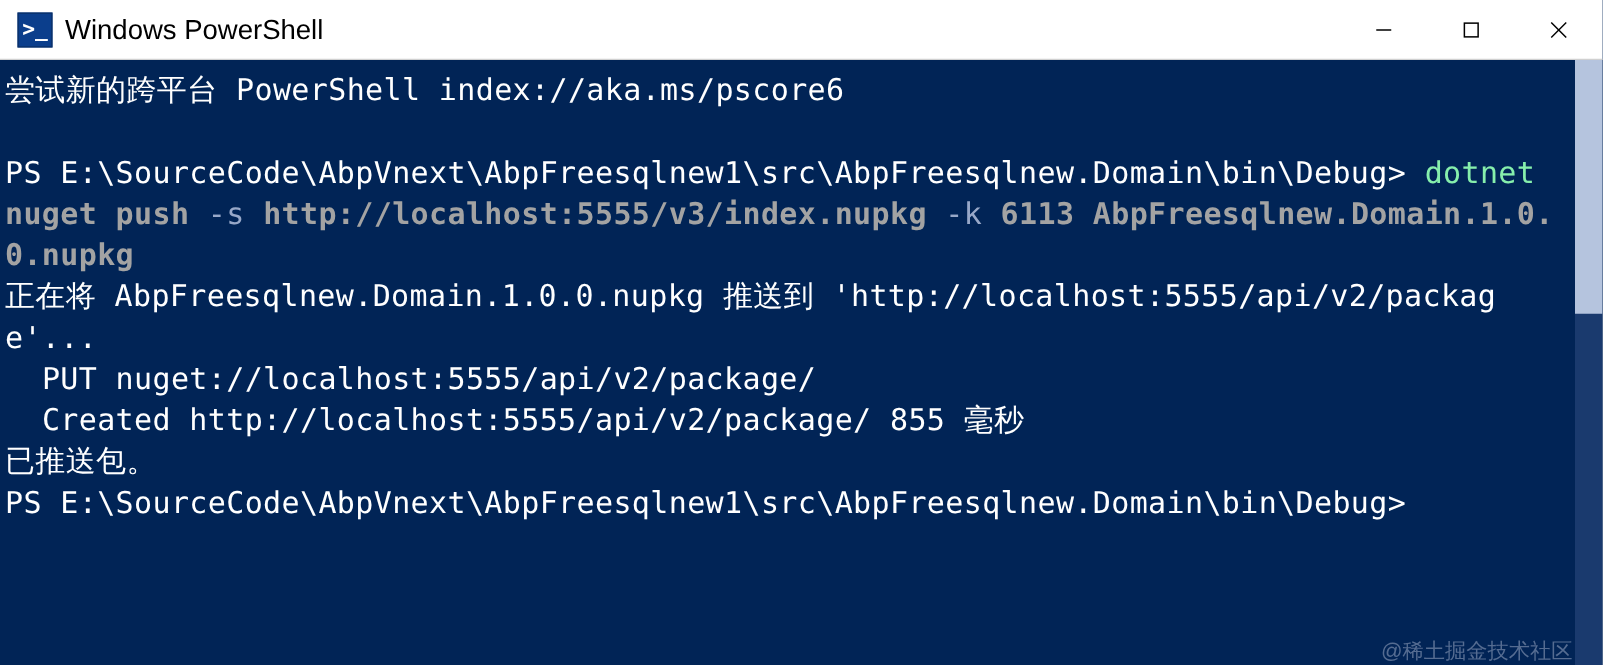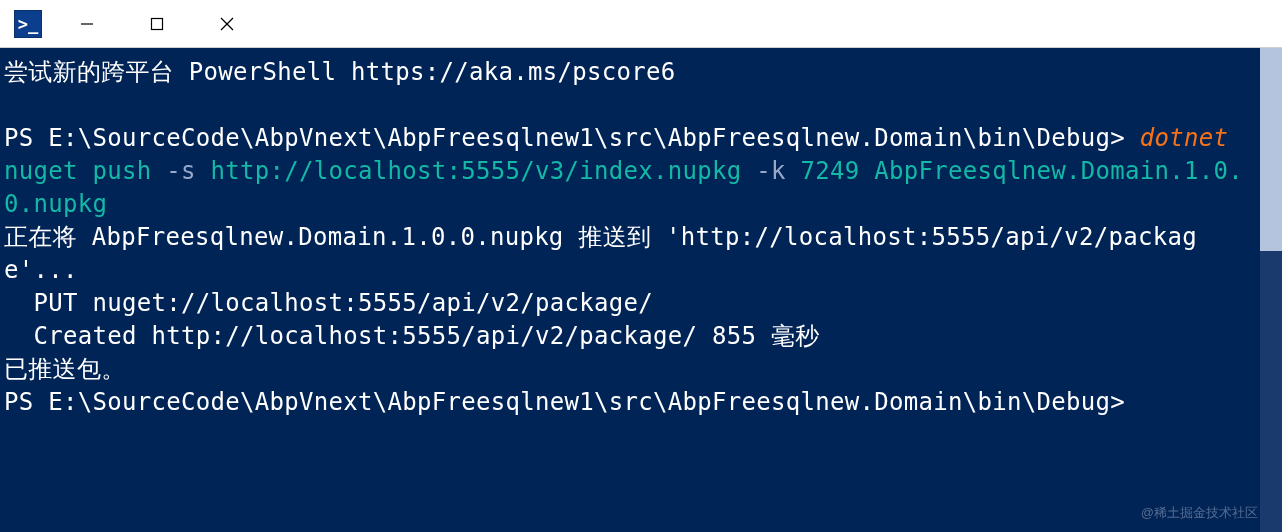--- a/index.html
+++ b/index.html
@@ -90,43 +90,44 @@
       top: 0;
       left: 0;
       width: 100%;
       height: 42%;
       background: #b5c4de;
     }
     .dim {
       color: #98a8c8;
     }
     .cmd {
-      color: #f97316;
-      font-style: italic;
+      color: #86efac;
     }
     .str {
-      color: #14b8a6;
+      color: #a3a3a3;
+      font-weight: bold;
     }
     .watermark {
       position: absolute;
       right: 24px;
-      bottom: 10px;
+      bottom: 0;
       color: #6a7ea0;
-      font-size: 13px;
+      font-size: 17px;
       font-family: "Microsoft YaHei", sans-serif;
       opacity: 0.8;
     }
   </style>
 </head>
 <body>
 
 <div class="titlebar">
   <div class="icon-box">
     <span>&gt;_</span>
   </div>
+  <div class="title">Windows PowerShell</div>
   <div class="win-controls">
     <div class="win-btn">
       <svg width="16" height="16" viewBox="0 0 16 16">
           <line x1="2" y1="8" x2="14" y2="8"></line>
         </svg>
     </div>
     <div class="win-btn">
       <svg width="14" height="14" viewBox="0 0 14 14">
           <rect x="1.5" y="1.5" width="11" height="11"></rect>
         </svg>
@@ -134,23 +135,23 @@
     <div class="win-btn">
       <svg width="16" height="16" viewBox="0 0 16 16">
           <line x1="2" y1="2" x2="14" y2="14"></line>
           <line x1="14" y1="2" x2="2" y2="14"></line>
         </svg>
     </div>
   </div>
 </div>
 
 <div class="terminal">
-  <div class="terminal-content"><span>尝试新的跨平台 PowerShell https://aka.ms/pscore6</span>
+  <div class="terminal-content"><span>尝试新的跨平台 PowerShell index://aka.ms/pscore6</span>
 <span> </span>
-<span>PS </span><span>E:\SourceCode\AbpVnext\AbpFreesqlnew1\src\AbpFreesqlnew.Domain\bin\Debug</span><span>&gt; </span><span class="cmd">dotnet </span><span class="str">nuget push </span><span class="dim">-s </span><span class="str">http://localhost:5555/v3/index.nupkg </span><span class="dim">-k </span><span class="str">7249 </span><span class="str">AbpFreesqlnew.Domain.1.0.0.nupkg</span>
+<span>PS </span><span>E:\SourceCode\AbpVnext\AbpFreesqlnew1\src\AbpFreesqlnew.Domain\bin\Debug</span><span>&gt; </span><span class="cmd">dotnet </span><span class="str">nuget push </span><span class="dim">-s </span><span class="str">http://localhost:5555/v3/index.nupkg </span><span class="dim">-k </span><span class="str">6113 </span><span class="str">AbpFreesqlnew.Domain.1.0.0.nupkg</span>
 <span>正在将 AbpFreesqlnew.Domain.1.0.0.nupkg 推送到 'http://localhost:5555/api/v2/package'...</span>
 <span>  PUT nuget://localhost:5555/api/v2/package/</span>
 <span>  Created http://localhost:5555/api/v2/package/ 855 毫秒</span>
 <span>已推送包。</span>
 <span>PS </span><span>E:\SourceCode\AbpVnext\AbpFreesqlnew1\src\AbpFreesqlnew.Domain\bin\Debug</span><span>&gt;</span></div>
   <div class="scrollbar">
     <div class="thumb"></div>
   </div>
 </div>
 

